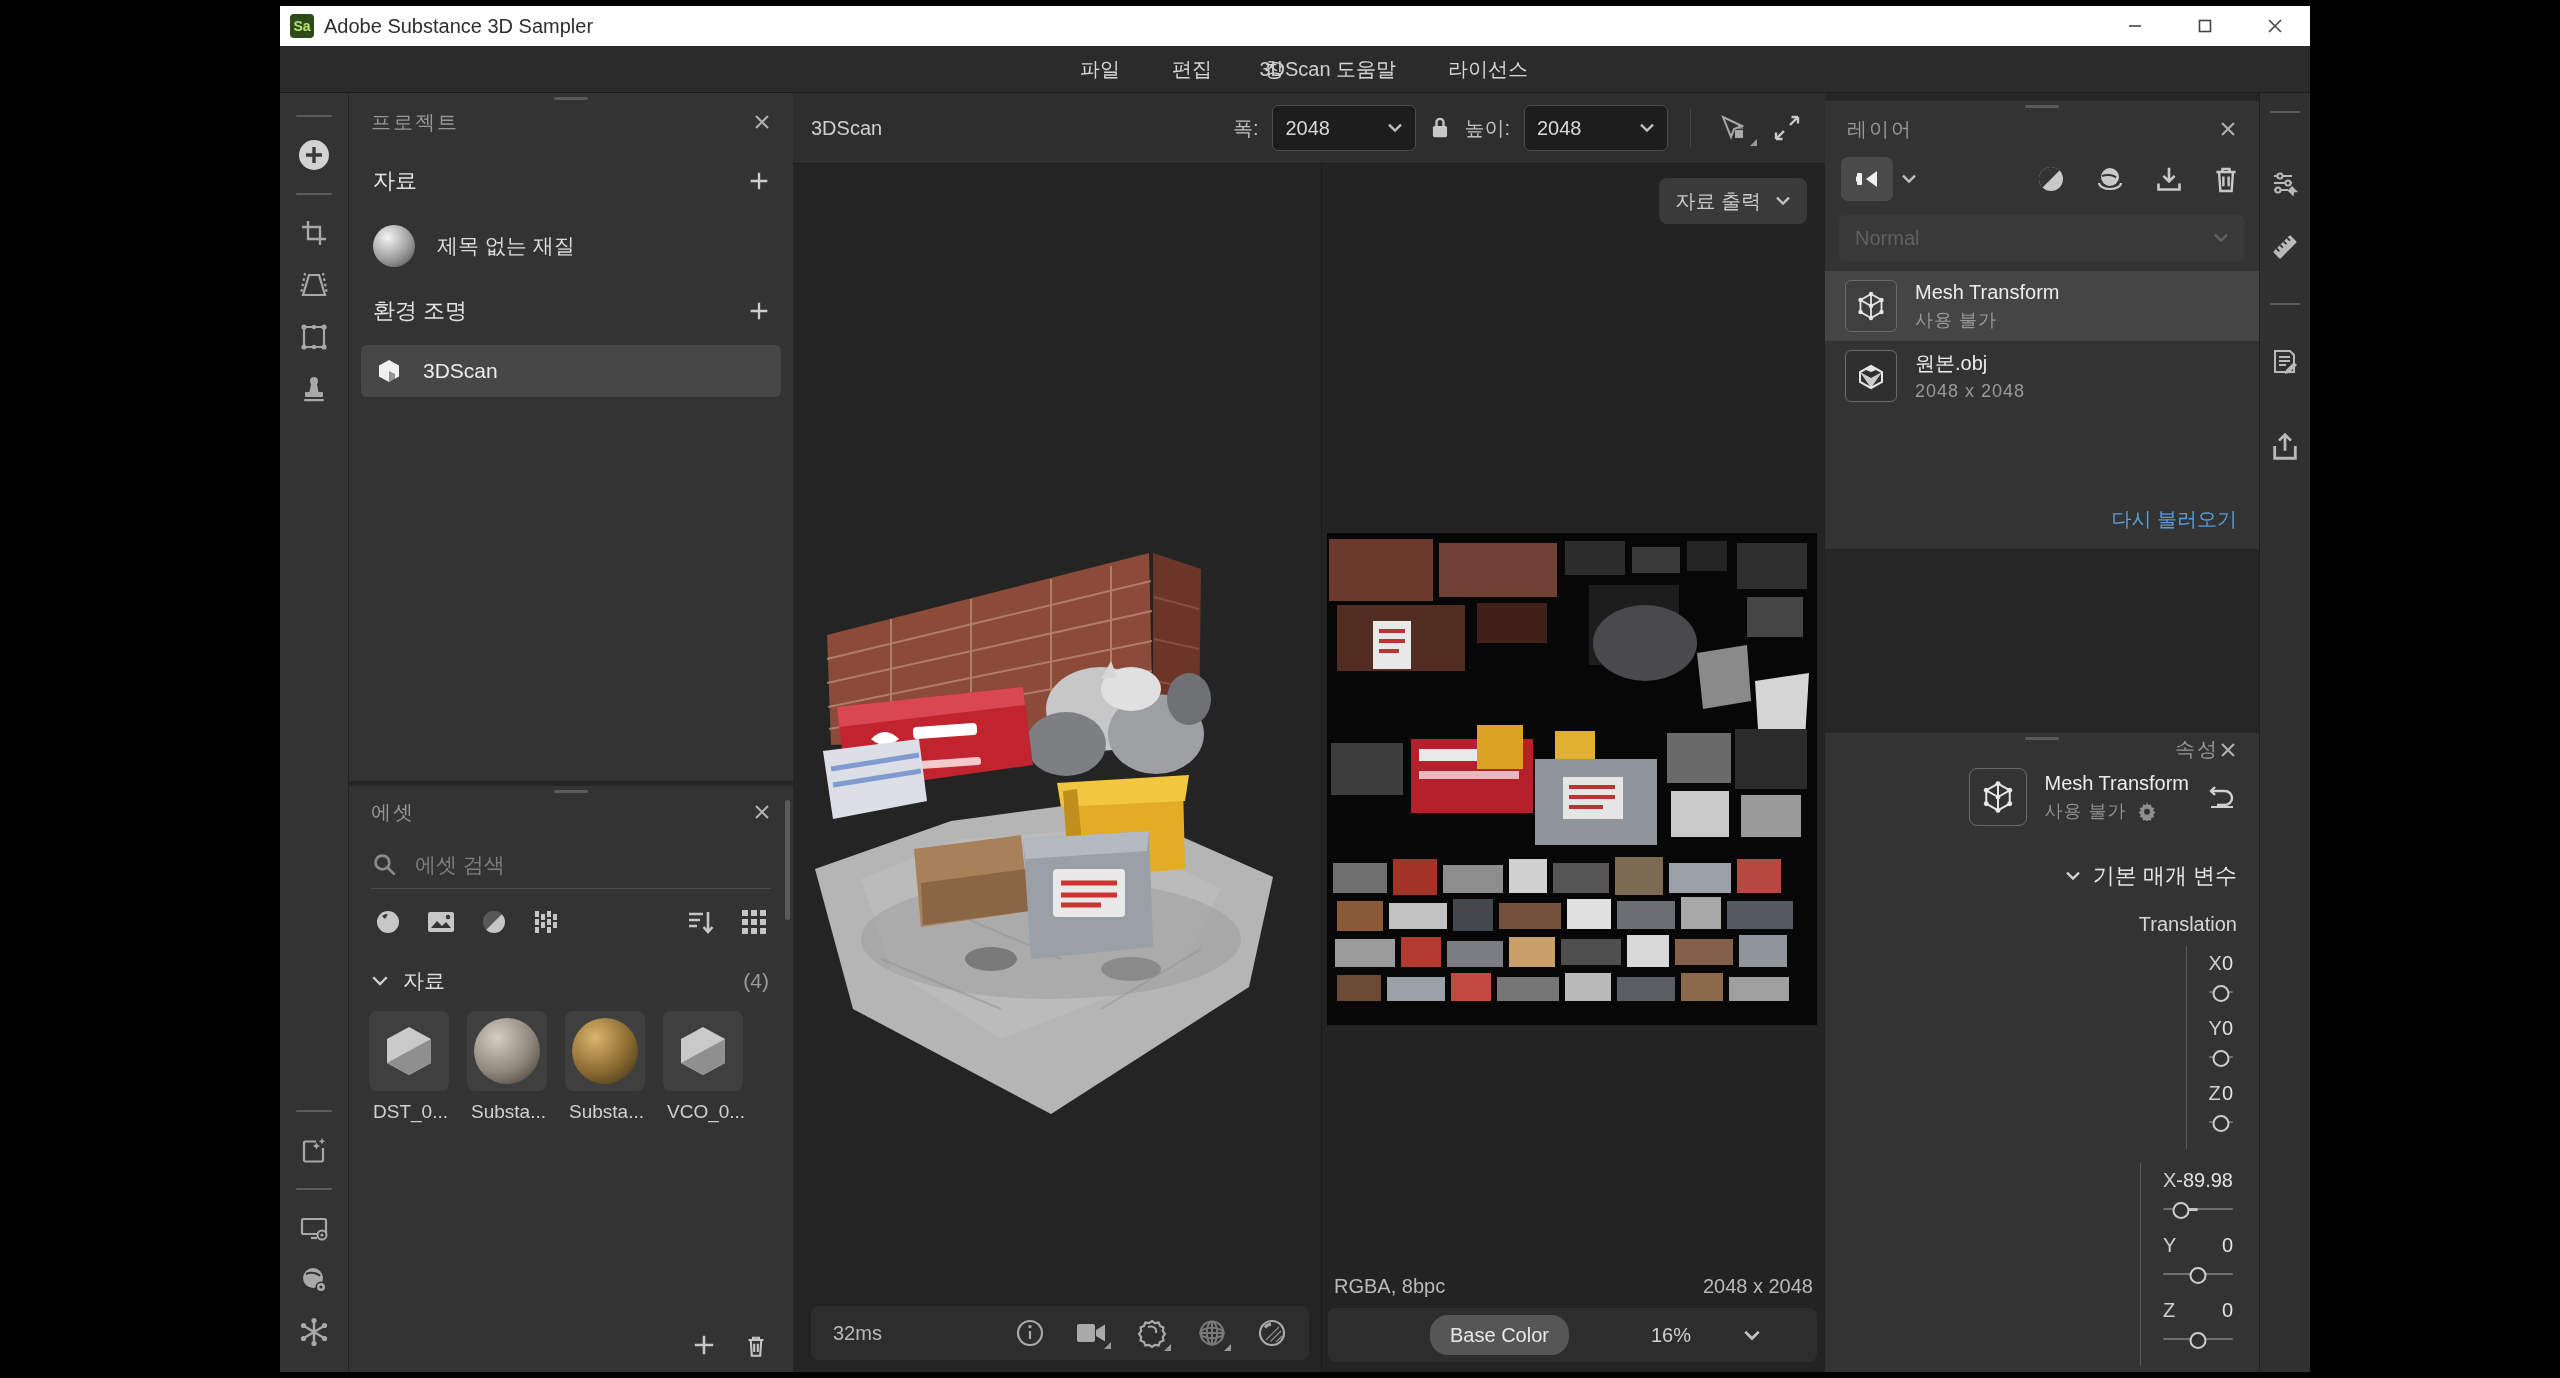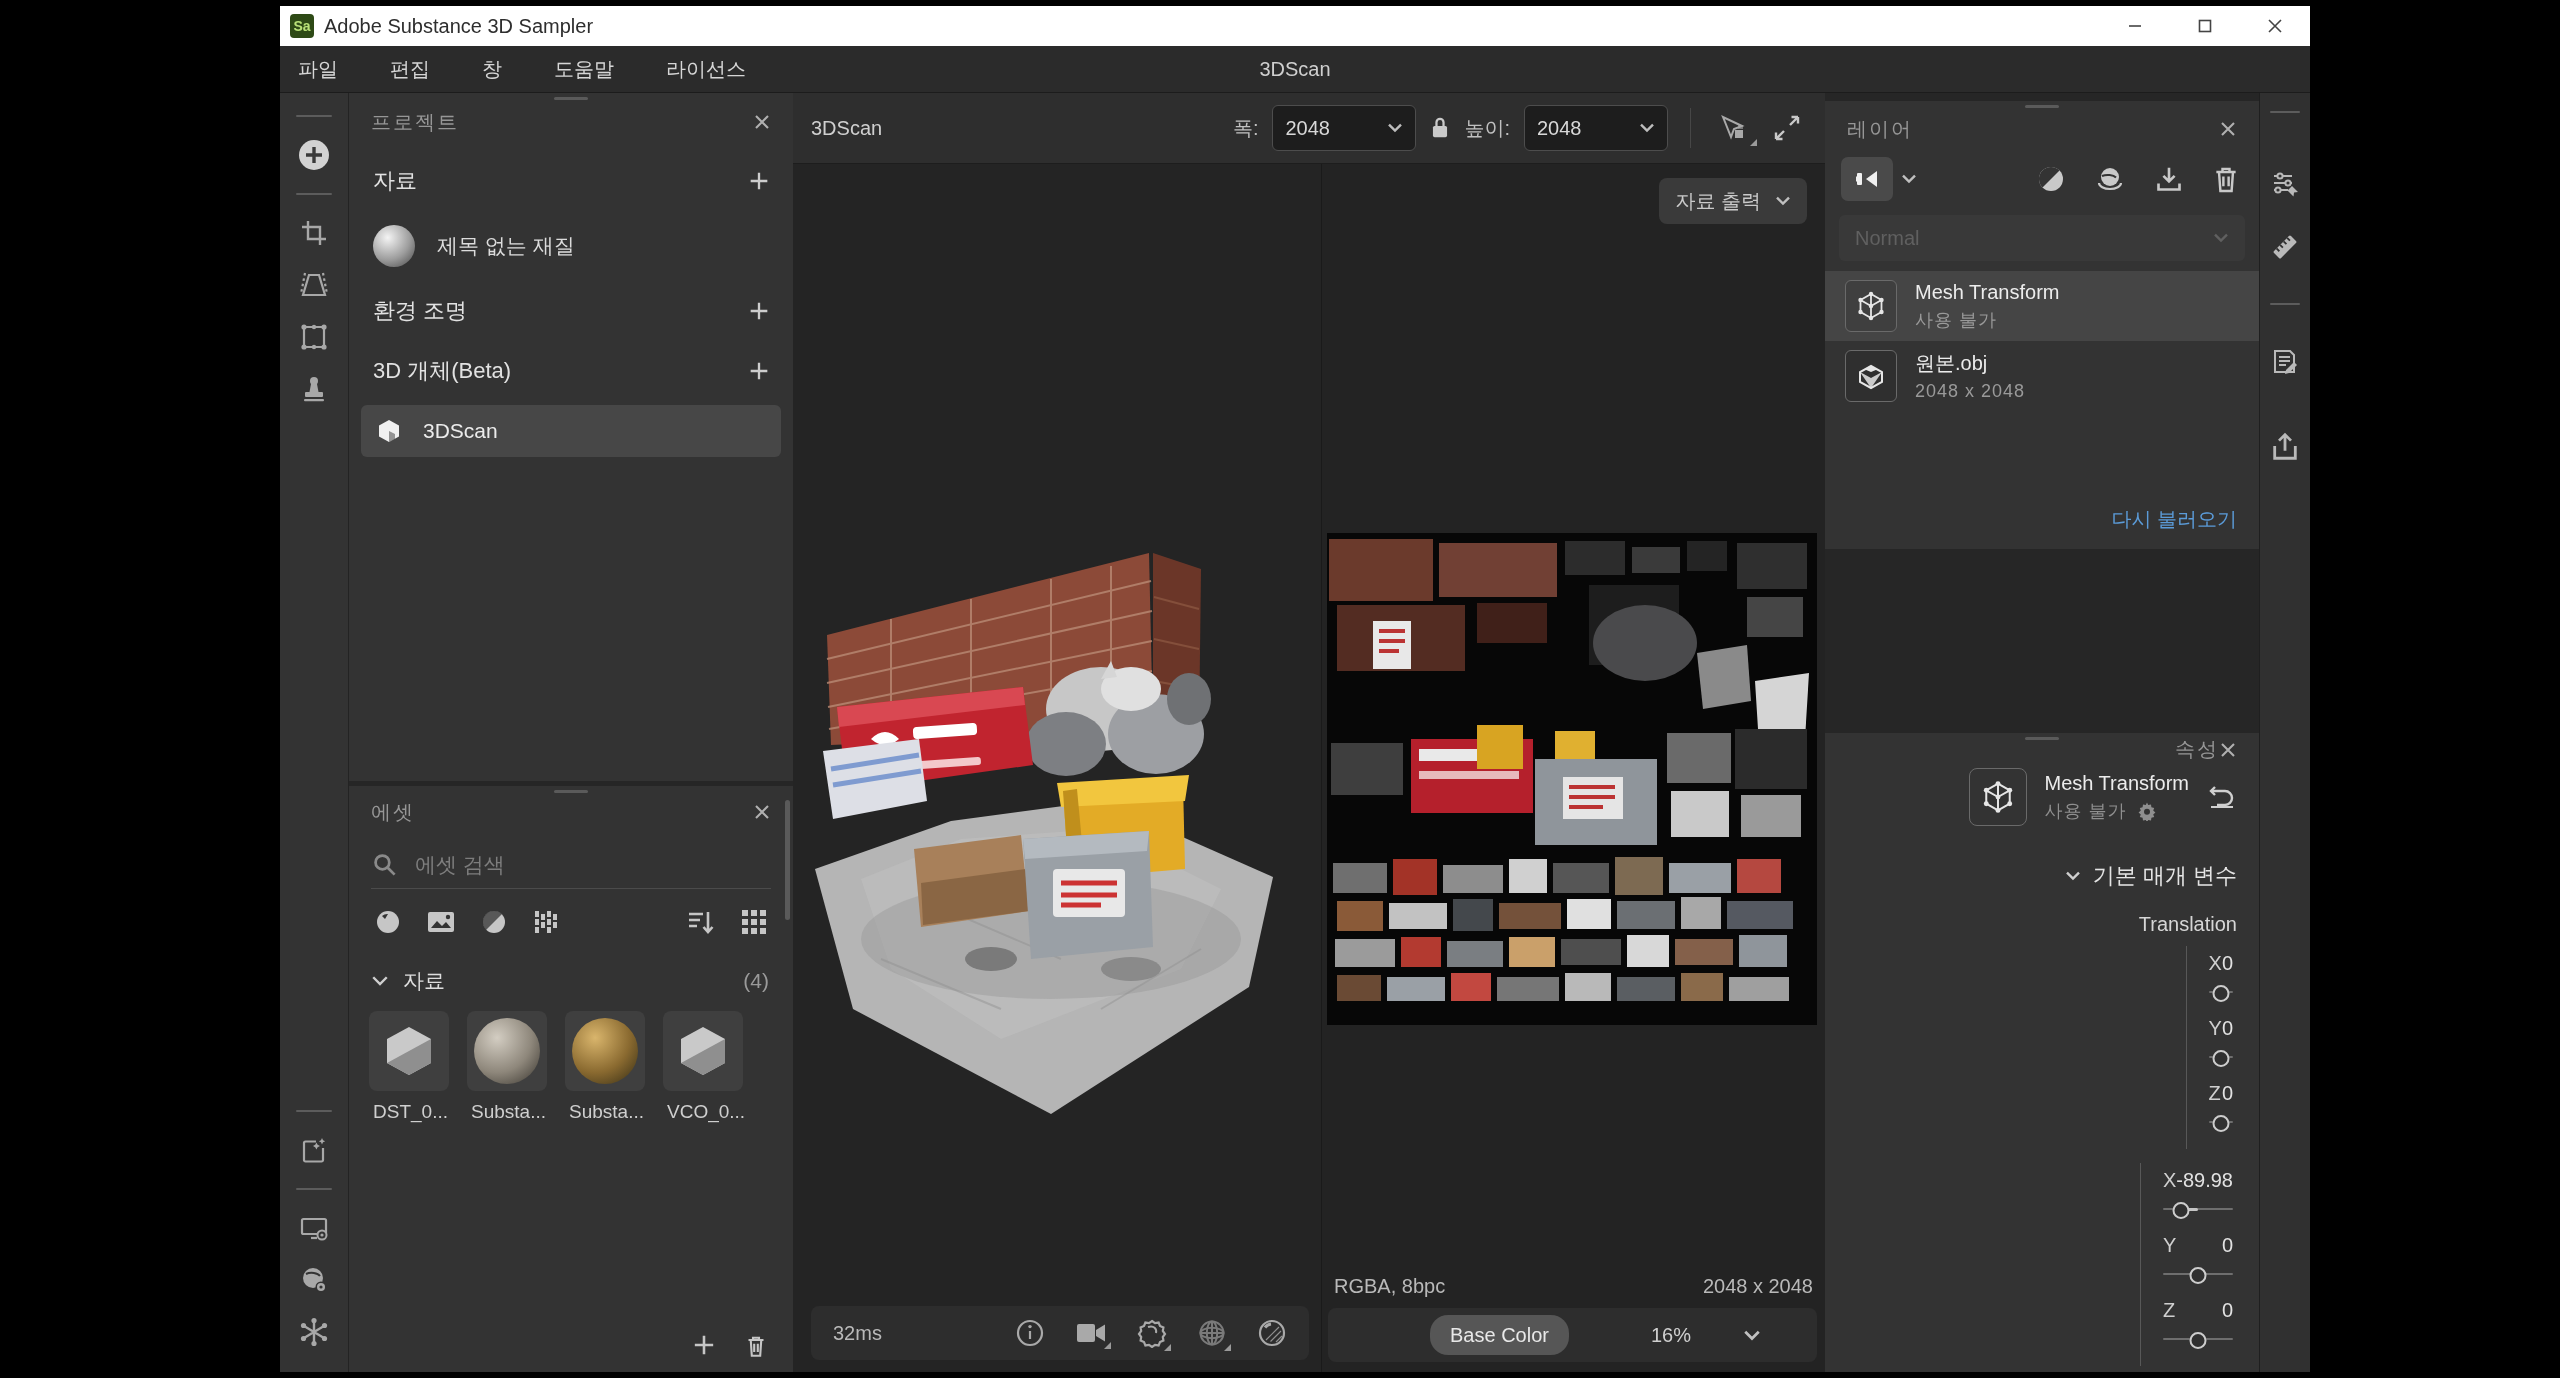--- a/index.html
+++ b/index.html
@@ -10,21 +10,21 @@
   .titlebar{height:40px;background:#ffffff;display:flex;align-items:center;padding:0 10px;flex:0 0 auto;}
   .sa-logo{width:24px;height:24px;border-radius:4px;background:#2e4a16;color:#b9e178;font-size:14px;font-weight:bold;
     display:flex;align-items:center;justify-content:center;margin-right:10px;}
   .title-text{font-size:20px;color:#2e2e2e;}
   .win-controls{margin-left:auto;display:flex;align-items:center;gap:44px;padding-right:12px;color:#444;}
   .win-btn{width:26px;height:26px;display:flex;align-items:center;justify-content:center;cursor:pointer;}
   .win-btn svg{display:block;}
 
   
   .menubar{height:46px;background:#2b2b2b;display:flex;align-items:center;position:relative;flex:0 0 auto;
-    border-bottom:1px solid #1c1c1c;}
+    border-bottom:1px solid #1c1c1c;justify-content:center;}
   .menus{display:flex;align-items:center;padding-left:18px;gap:52px;}
   .menu-item{font-size:20px;color:#d6d6d6;cursor:pointer;}
   .doc-title{position:absolute;left:50%;transform:translateX(-50%);font-size:20px;color:#cfcfcf;}
 
   
   .content{flex:1;display:flex;flex-direction:row;min-height:0;background:#252525;}
 
   
   .tool-rail{width:68px;background:#333333;border-right:1px solid #232323;display:flex;flex-direction:column;
     align-items:center;padding:10px 0 14px 0;flex:0 0 auto;}
@@ -317,28 +317,20 @@
                 <path d="M6 1 V11 M1 6 H11"></path>
               </svg>
           </span>
         </div>
         <div class="material-row">
           <div class="sphere-thumb"></div>
           <span class="material-label">제목 없는 재질</span>
         </div>
         <div class="section-row">
           <span class="section-label">환경 조명</span>
-          <span class="plus-btn">
-            <svg width="20" height="20" viewBox="0 0 12 12" stroke="currentColor" stroke-width="1.4">
-                <path d="M6 1 V11 M1 6 H11"></path>
-              </svg>
-          </span>
-        </div>
-        <div class="section-row">
-          <span class="section-label">3D 개체(Beta)</span>
           <span class="plus-btn">
             <svg width="20" height="20" viewBox="0 0 12 12" stroke="currentColor" stroke-width="1.4">
                 <path d="M6 1 V11 M1 6 H11"></path>
               </svg>
           </span>
         </div>
         <div class="object-row selected">
           <span style="display:flex;color:#f0f0f0;">
             <svg width="28" height="28" viewBox="0 0 28 28" fill="currentColor">
                 <path d="M14 3 L24 8.5 V19.5 L14 25 L4 19.5 V8.5 Z"></path>

